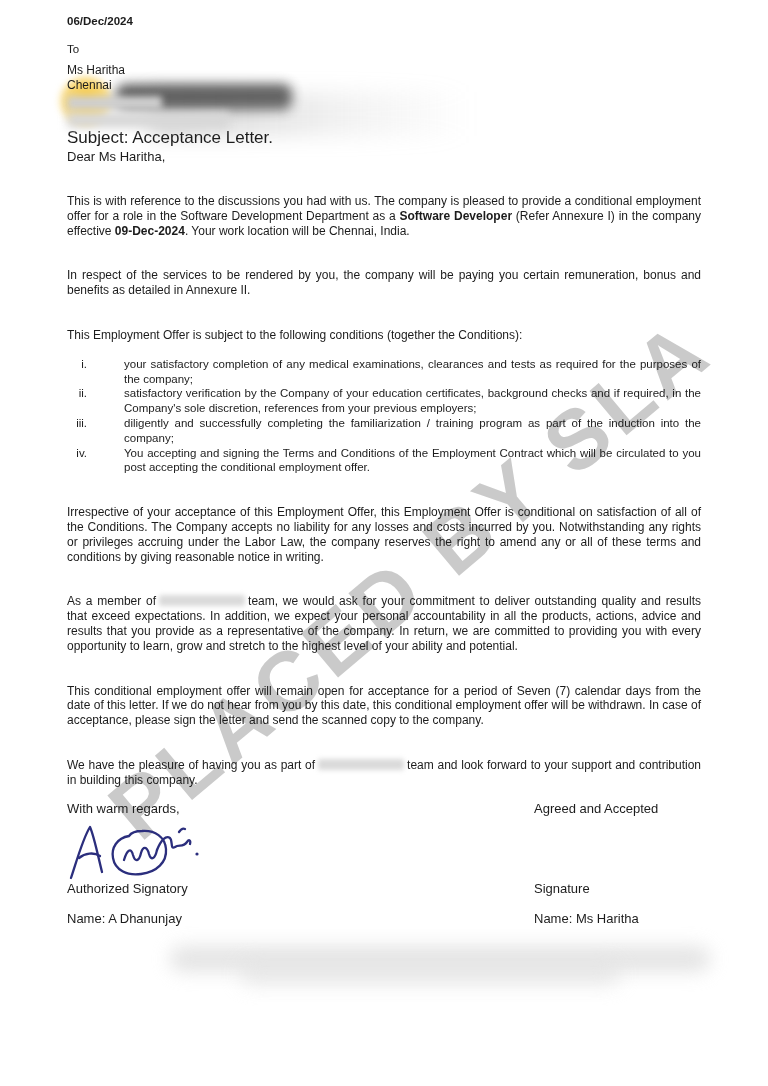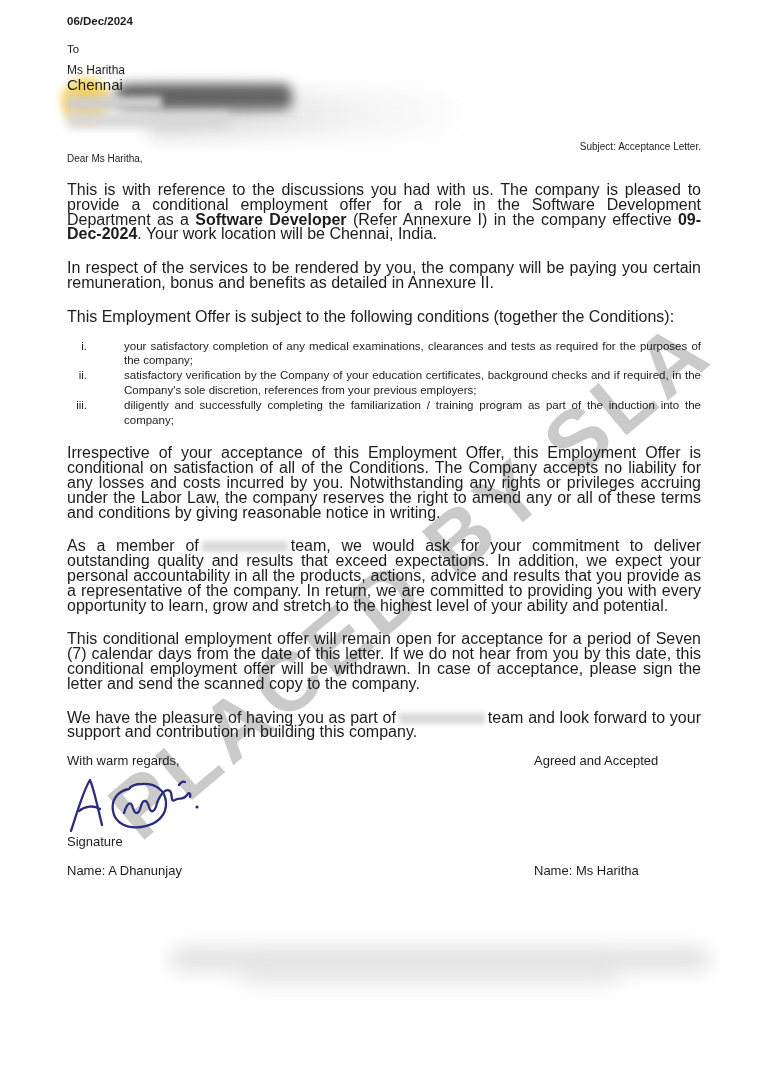--- a/index.html
+++ b/index.html
@@ -31,26 +31,26 @@
     z-index:1;
     user-select:none;
   }
   
   .content{position:relative;z-index:2;padding:0 67px;}
   .title{margin-top:135px;text-align:center;font-size:12.5px;font-weight:bold;
     text-decoration:underline;letter-spacing:.2px;}
   .date{margin-top:15px;font-size:11.5px;font-weight:bold;}
   .to-label{margin-top:16px;font-size:11.5px;}
   .rname{margin-top:8px;font-size:12px;line-height:14.5px;}
-  .rcity{font-size:15px;line-height:14.5px;}
+  .rcity{font-size:12px;line-height:14.5px;}
   .addr-redact1{width:95px;height:14px;background:#cfcfcf;filter:blur(3.5px);border-radius:2px;margin-top:4px;}
   .addr-redact2{width:162px;height:16px;background:#d8d8d8;filter:blur(4.5px);border-radius:2px;margin-top:2px;}
-  .subject{margin-top:13px;text-align:right;font-size:10px;}
-  .greeting{margin-top:1px;font-size:10px;}
-  .para{margin-top:19px;font-size:16px;line-height:14.8px;text-align:justify;}
+  .subject{text-align:left;font-size:17px;}
+  .greeting{margin-top:1px;font-size:13px;}
+  .para{margin-top:30px;font-size:12px;line-height:14.8px;text-align:justify;}
   .b{font-weight:bold;}
   .clist{margin-top:14px;}
   .citem{display:flex;font-size:11.5px;line-height:14.8px;}
   .cmarker{flex:none;width:20px;text-align:right;margin-right:7px;}
   .ctext{flex:1;text-align:justify;margin-left:30px;}
   .inline-redact{display:inline-block;width:86px;height:11px;background:#dadada;
     filter:blur(2.5px);border-radius:2px;vertical-align:-1px;margin:0 3px;}
   
   .frow{display:flex;font-size:13px;line-height:14.5px;gap:14px;}
   .frow.first{margin-top:14px;}
@@ -101,20 +101,24 @@
         <span class="ctext">your satisfactory completion of any medical examinations, clearances and tests as required for the purposes of the company;</span>
       </div>
       <div class="citem">
         <span class="cmarker">ii.</span>
         <span class="ctext">satisfactory verification by the Company of your education certificates, background checks and if required, in the Company's sole discretion, references from your previous employers;</span>
       </div>
       <div class="citem">
         <span class="cmarker">iii.</span>
         <span class="ctext">diligently and successfully completing the familiarization / training program as part of the induction into the company;</span>
       </div>
+      <div class="citem">
+        <span class="cmarker">iv.</span>
+        <span class="ctext">You accepting and signing the Terms and Conditions of the Employment Contract which will be circulated to you post accepting the conditional employment offer.</span>
+      </div>
     </div>
 
     <div class="para">Irrespective of your acceptance of this Employment Offer, this Employment Offer is conditional on satisfaction of all of the Conditions. The Company accepts no liability for any losses and costs incurred by you. Notwithstanding any rights or privileges accruing under the Labor Law, the company reserves the right to amend any or all of these terms and conditions by giving reasonable notice in writing.</div>
 
     <div class="para"><span>As a member of</span><span class="inline-redact"></span><span>team, we would ask for your commitment to deliver outstanding quality and results that exceed expectations. In addition, we expect your personal accountability in all the products, actions, advice and results that you provide as a representative of the company. In return, we are committed to providing you with every opportunity to learn, grow and stretch to the highest level of your ability and potential.</span></div>
 
     <div class="para">This conditional employment offer will remain open for acceptance for a period of Seven (7) calendar days from the date of this letter. If we do not hear from you by this date, this conditional employment offer will be withdrawn. In case of acceptance, please sign the letter and send the scanned copy to the company.</div>
 
     <div class="para"><span>We have the pleasure of having you as part of</span><span class="inline-redact"></span><span>team and look forward to your support and contribution in building this company.</span></div>
 
@@ -131,20 +135,21 @@
           <path d="M62,16 C50,18 44,28 46,38 C48,50 60,56 74,54 C90,52 100,42 99,29 C98,17 88,10 75,11 C69,11 64,13 62,16"></path>
           <path d="M57,40 C60,30 64,27 66,35 C68,42 72,42 74,33 C76,26 80,26 82,34 C84,41 88,39 90,30"></path>
           <path d="M90,30 C94,20 99,15 103,18 C106,21 103,30 108,27 C112,24 116,28 120,22 C122,19 124,20 123,24"></path>
           <path d="M112,12 C114,9 116,8 118,9"></path>
           <circle cx="130" cy="34" r="1.6" fill="#2b2e7d" stroke="none"></circle>
         </g>
       </svg>
     </div>
 
     <div class="frow">
+      <div class="fleft">Authorized Signatory</div>
       <div class="fright">Signature</div>
     </div>
     <div class="frow names">
       <div class="fleft">Name: A Dhanunjay</div>
       <div class="fright">Name: Ms Haritha</div>
     </div>
 
   </div>
 
   <div class="smudge1"></div>

